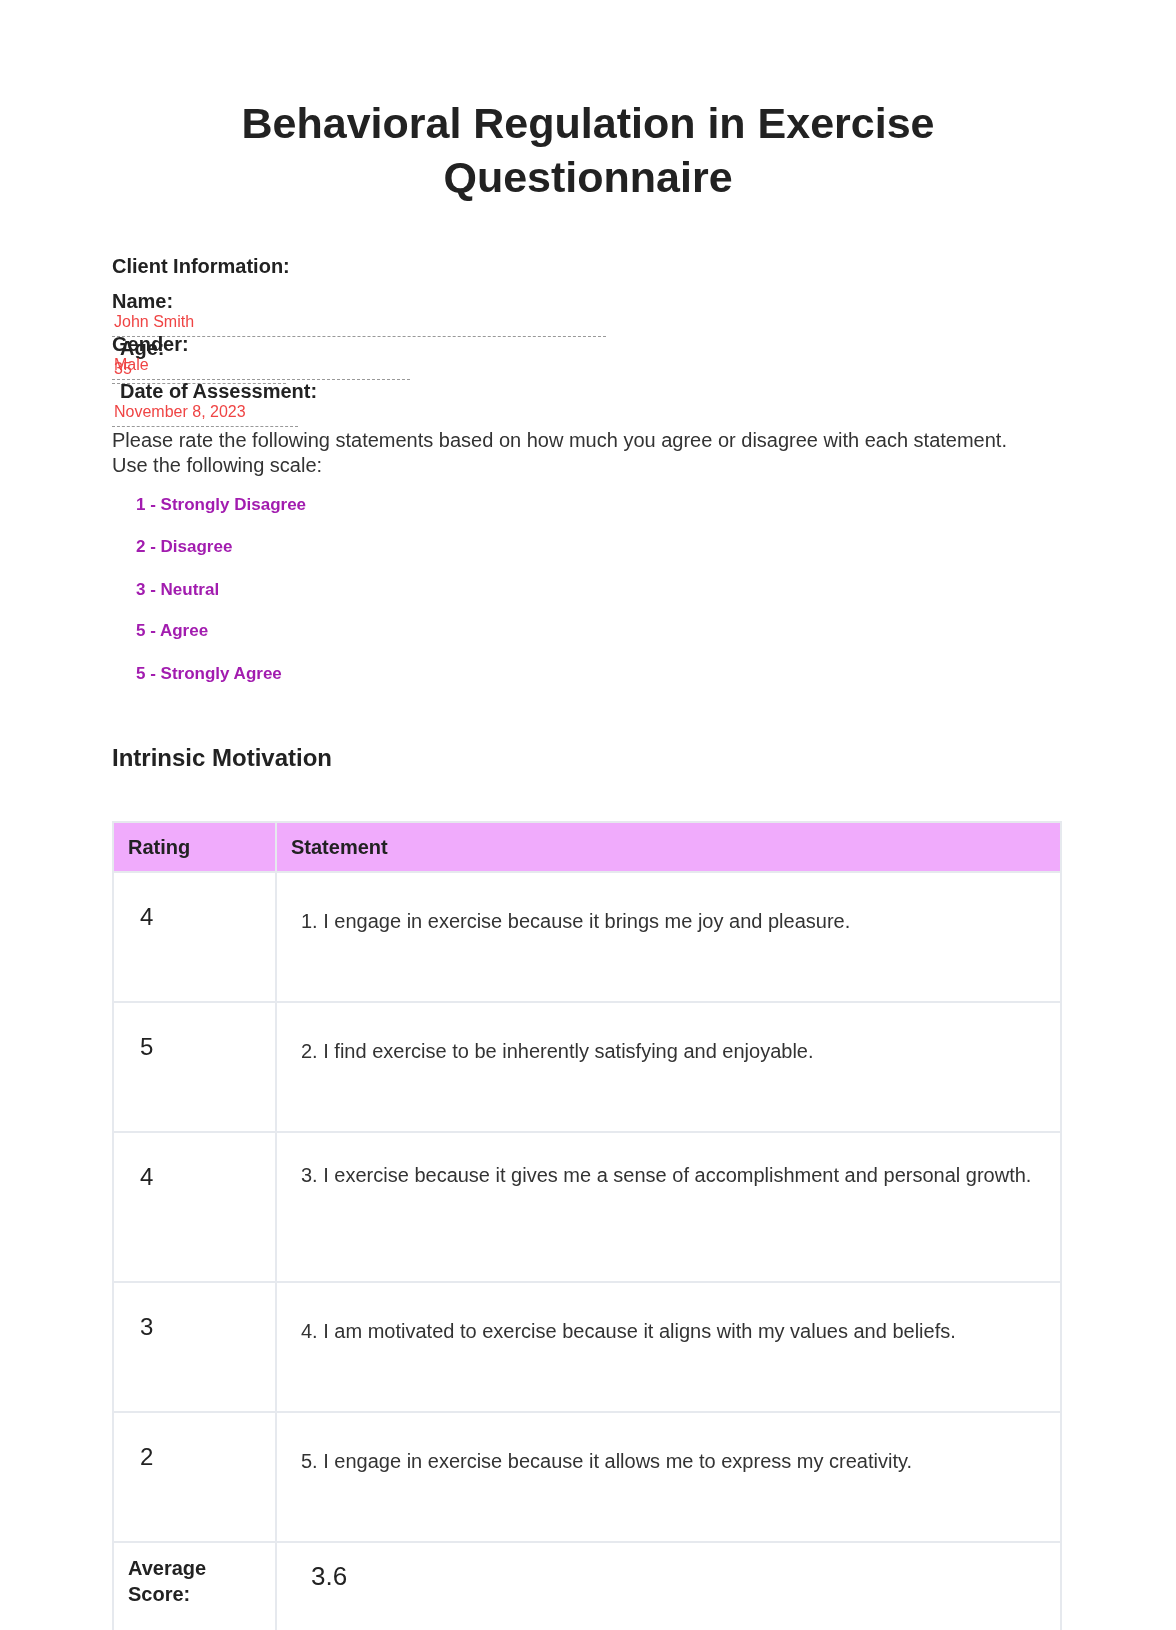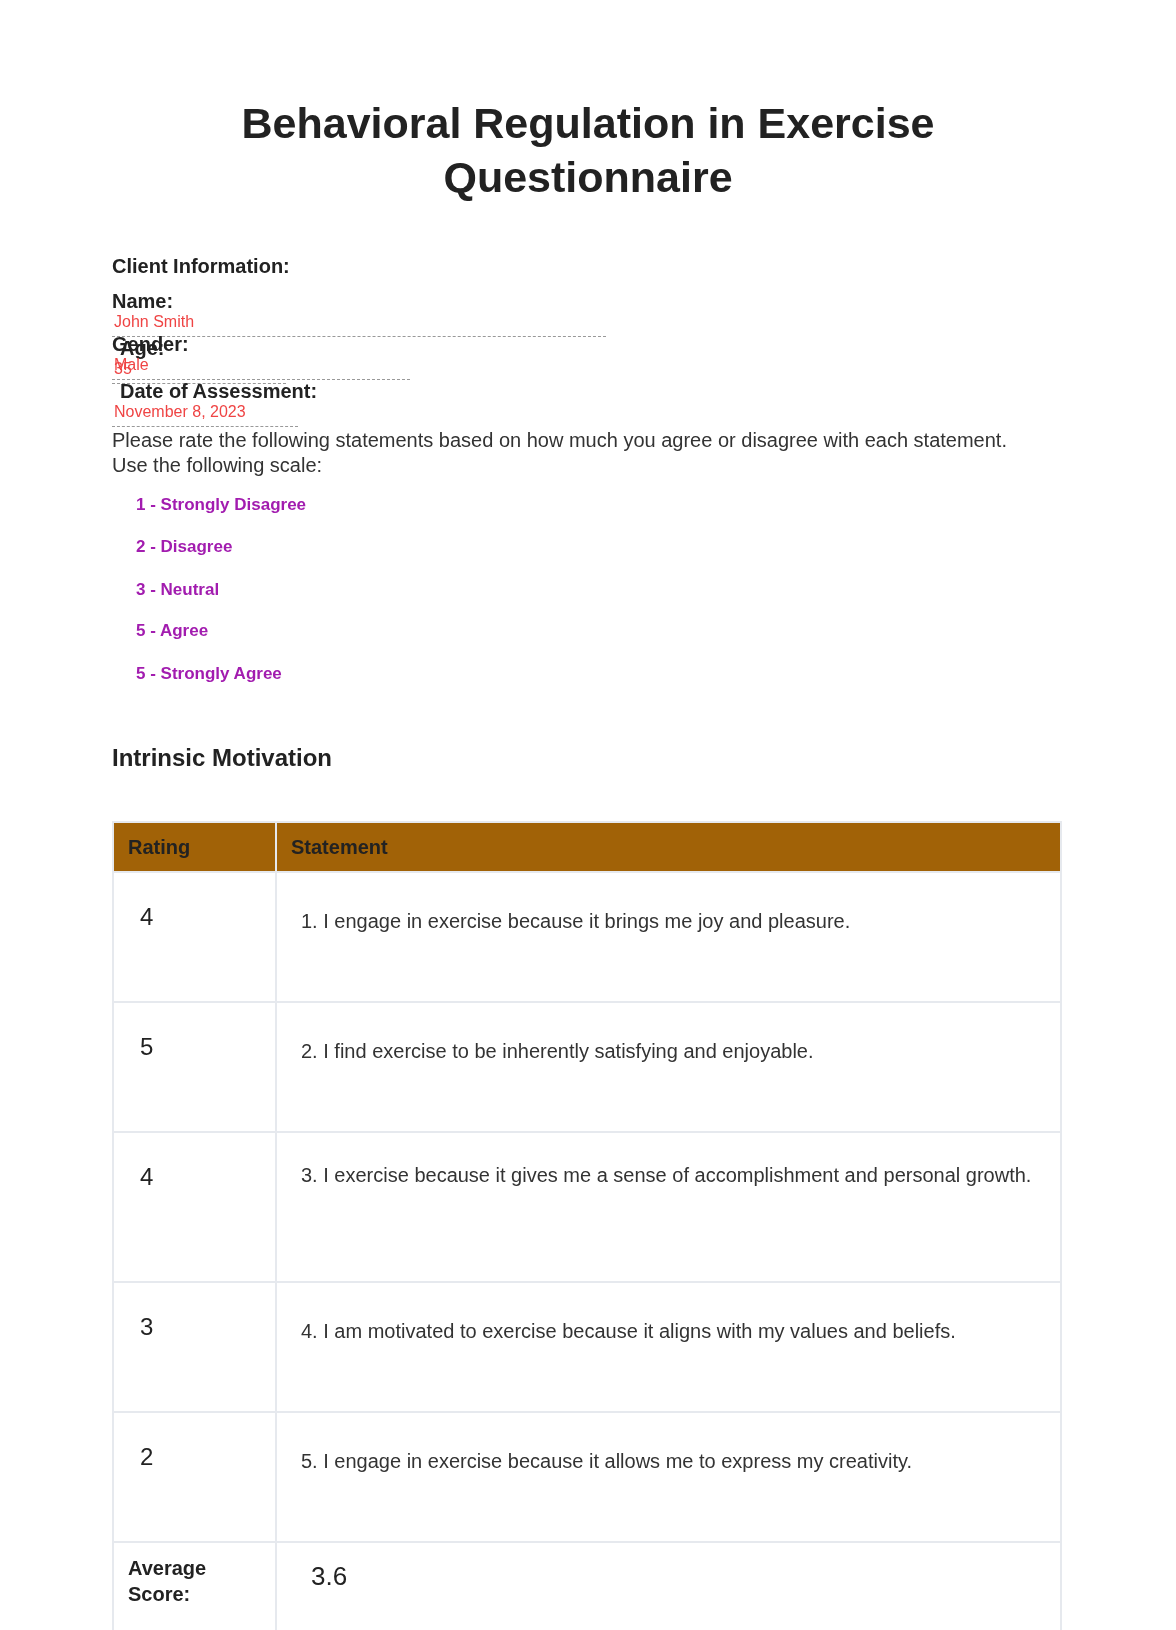--- a/index.html
+++ b/index.html
@@ -9,21 +9,21 @@
   .label-bold { font-weight: bold; font-size: 20px; color: #222; }
   .client-head { position: absolute; left: 112px; top: 255px; }
   .row { position: absolute; left: 112px; display: flex; align-items: flex-start; font-size: 20px; flex-direction: column; }
   .row .lbl { font-weight: bold; font-size: 20px; margin-right: 6px; }
   .field { border-bottom: 1px dashed #999; font-size: 16px; padding: 0 2px 2px 2px; box-sizing: border-box; color: #ef4444; height: 24px; line-height: 18px; }
   .intro { position: absolute; left: 112px; top: 428px; width: 920px; font-size: 20px; line-height: 25px; color: #333; }
   .scale { position: absolute; left: 112px; font-size: 17px; font-weight: bold; color: #a21caf; margin-left: 24px; }
   .section-title { position: absolute; left: 112px; top: 744px; font-size: 24px; font-weight: bold; color: #222; }
   table { position: absolute; left: 112px; top: 821px; width: 950px; border-collapse: collapse; }
   th, td { border: 2px solid #e6e9ee; text-align: left; vertical-align: top; }
-  th { background: #a16207; font-size: 20px; font-weight: bold; height: 48px; padding: 0 14px; vertical-align: middle; color: #222; }
+  th { background: #f0abfc; font-size: 20px; font-weight: bold; height: 48px; padding: 0 14px; vertical-align: middle; color: #222; }
   td.rating { width: 133px; font-size: 24px; padding: 30px 0 0 26px; color: #222; }
   td.stmt { font-size: 20px; color: #333; padding: 36px 14px 0 24px; line-height: 25px; }
   tr.r1 td { height: 92px; }
   tr.r2 td { height: 92px; }
   tr.r3 td { height: 118px; }
   tr.r4 td { height: 92px; }
   tr.r5 td { height: 92px; }
   tr.avg td { height: 74px; }
   td.avg-label { font-weight: bold; font-size: 20px; padding: 12px 14px 0 14px; line-height: 26px; }
   td.avg-value { font-size: 26px; padding: 18px 0 0 34px; }

